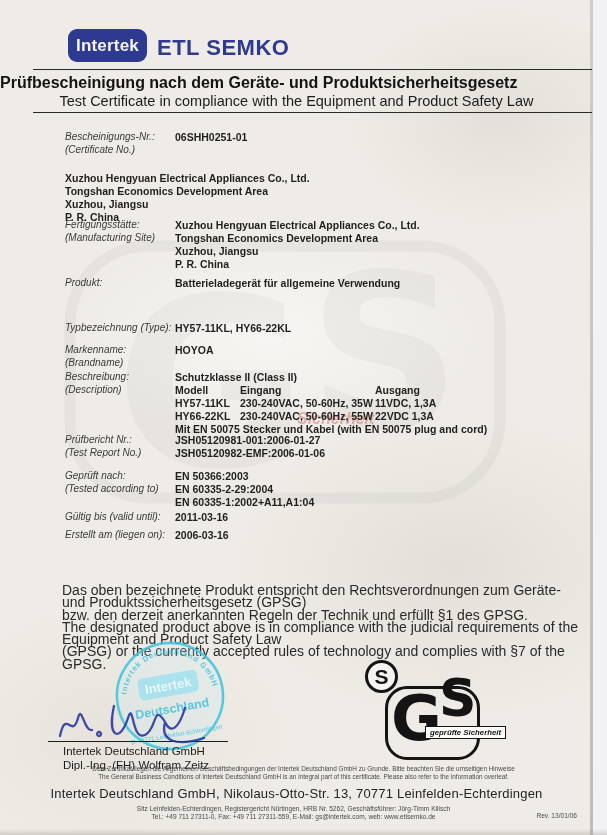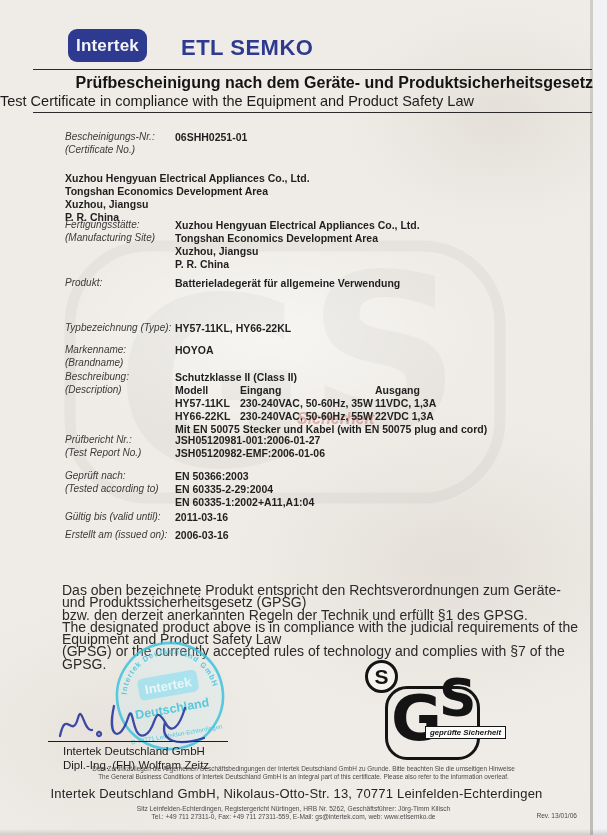--- a/index.html
+++ b/index.html
@@ -14,25 +14,25 @@
       radial-gradient(ellipse 300px 160px at 45% 40%, rgba(255,255,255,.5), transparent 70%),
       #efece7;
   }
   .edge-strip{position:absolute;top:0;right:0;width:14px;height:100%;background:#f2f1f6;}
   .edge-line{position:absolute;top:0;right:14px;width:3px;height:100%;background:linear-gradient(#cbc8c2,#b7b4ad);opacity:.85;}
   .bottom-shade{position:absolute;left:0;bottom:0;width:100%;height:6px;background:linear-gradient(transparent,rgba(150,146,140,.35));}
 
   
   .logo-box{position:absolute;left:68px;top:29px;width:79px;height:33px;background:#2e3a8f;border-radius:9px;
     display:flex;align-items:center;justify-content:center;color:#f4f4fa;font-size:17px;font-weight:bold;letter-spacing:.2px;}
-  .brand{position:absolute;left:157px;top:35px;font-size:22px;font-weight:bold;color:#2e3a8f;letter-spacing:.5px;margin-left:24px;}
+  .brand{position:absolute;left:157px;top:35px;font-size:22px;font-weight:bold;color:#2e3a8f;letter-spacing:.5px;}
 
   .rule{position:absolute;left:33px;right:15px;height:0;border-top:1.5px solid #2a2a2a;}
-  .title-de{position:absolute;left:0;right:14px;top:74px;text-align:right;font-size:16px;font-weight:bold;color:#141414;}
-  .title-en{position:absolute;left:0;right:14px;top:93px;font-size:14.5px;color:#1c1c1c;}
+  .title-de{position:absolute;left:0;right:14px;top:74px;text-align:left;font-size:16px;font-weight:bold;color:#141414;}
+  .title-en{position:absolute;left:0;right:14px;top:93px;text-align:center;font-size:14.5px;color:#1c1c1c;}
 
   
   .frow{position:absolute;left:65px;right:22px;display:flex;align-items:flex-start;}
   .flabel{flex:0 0 110px;width:110px;font-style:italic;font-size:10px;line-height:12.5px;color:#3a3a3a;}
   .fvalue{font-weight:bold;font-size:10.5px;line-height:13px;color:#1f1f1f;}
   .spec-table{display:grid;grid-template-columns:65px 135px auto;font-weight:bold;font-size:10.5px;line-height:13px;}
 
   
   .statement{position:absolute;left:62px;right:24px;top:584px;font-size:14px;line-height:12.3px;color:#2a2a2a;}
 
@@ -189,21 +189,21 @@
 
   <div class="frow" style="top:511px">
     <div class="flabel">
       <div>Gültig bis (valid until):</div>
     </div>
     <div class="fvalue">2011-03-16</div>
   </div>
 
   <div class="frow" style="top:529px">
     <div class="flabel">
-      <div>Erstellt am (issued on):</div>
+      <div>Erstellt am (liegen on):</div>
     </div>
     <div class="fvalue">2006-03-16</div>
   </div>
 
   <div class="statement">
     <div>Das oben bezeichnete Produkt entspricht den Rechtsverordnungen zum Geräte- und Produktssicherheitsgesetz (GPSG)</div>
     <div>bzw. den derzeit anerkannten Regeln der Technik und erfüllt §1 des GPSG.</div>
     <div>The designated product above is in compliance with the judicial requirements of the Equipment and Product Safety Law</div>
     <div>(GPSG) or the currently accepted rules of technology and complies with §7 of the GPSG.</div>
   </div>

